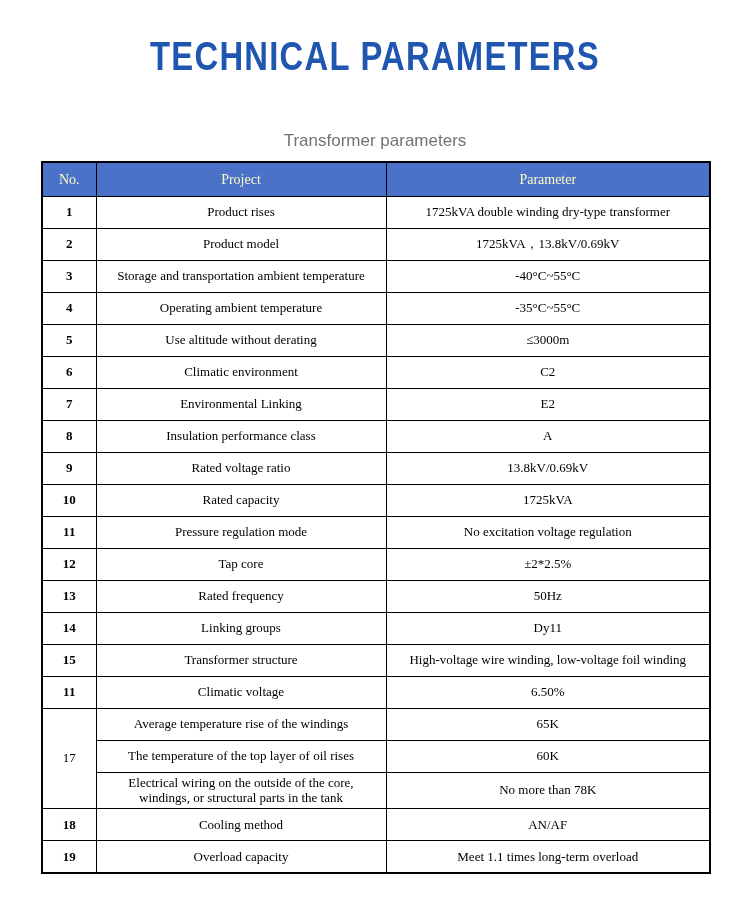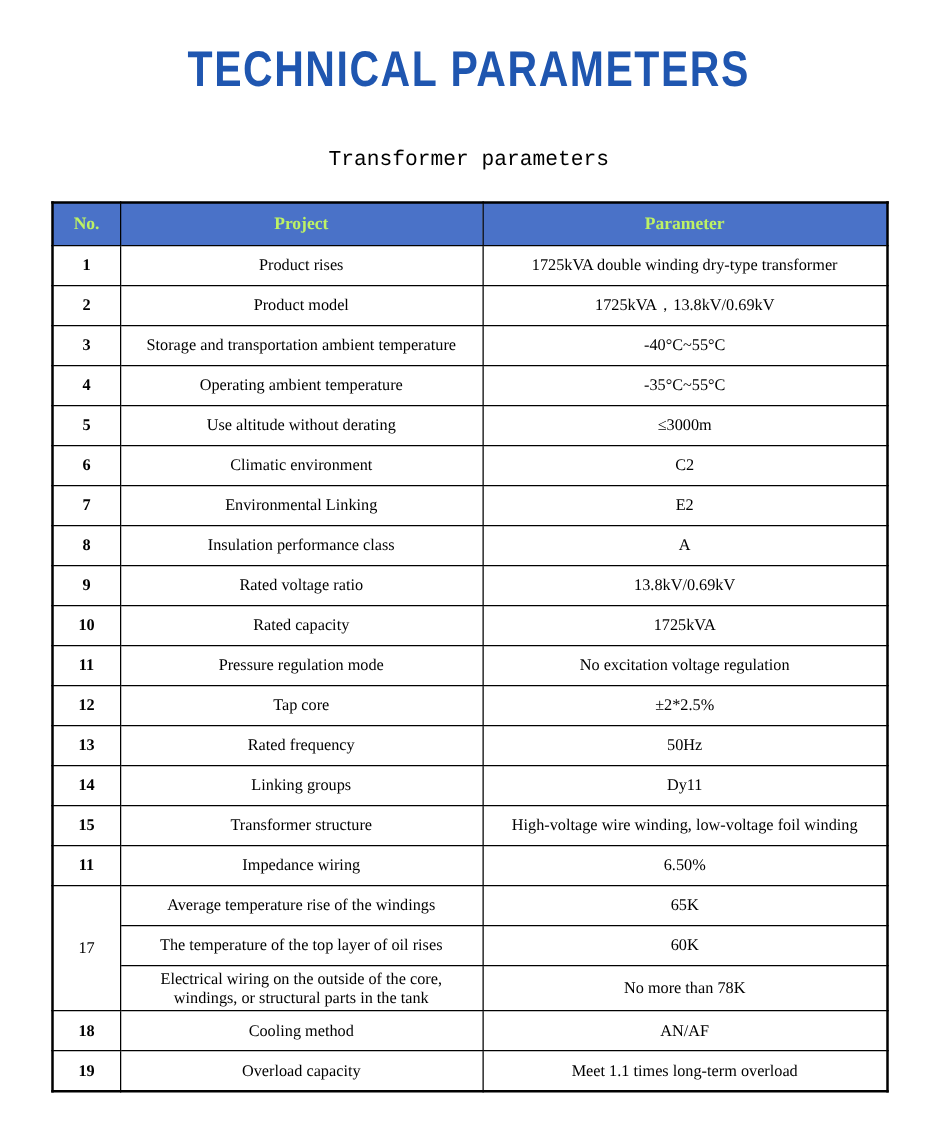--- a/index.html
+++ b/index.html
@@ -33,24 +33,24 @@
     margin: 0;
     padding-top: 36px;
     transform: scaleX(0.82);
     transform-origin: center top;
     white-space: nowrap;
   }
 
   
   .subtitle {
     text-align: center;
-    font-family: Liberation Mono, monospace;
+    font-family: Liberation Sans, sans-serif;
     font-size: 17px;
-    color: #000000;
-    margin: 0;
+    color: #737373;
+    margin: 12px;
     padding-top: 44px;
     line-height: 1;
   }
 
   
   .table-wrap {
     position: absolute;
     left: 41px;
     top: 161px;
     width: 668px;
@@ -71,22 +71,22 @@
     text-align: center;
     vertical-align: middle;
     font-family: "Liberation Serif", "DejaVu Serif", serif;
     font-size: 13px;
     line-height: 1.22;
     padding: 2px 4px;
     box-sizing: border-box;
   }
   table.params thead th {
     background: #4a72c8;
-    color: #bef264;
-    font-weight: 700;
+    color: #fef9c3;
+    font-weight: 400;
     font-size: 14px;
     height: 34px;
     border-color: #000000;
   }
   table.params tbody td {
     height: 32px;
   }
   td.num {
     font-weight: 700;
     font-size: 13px;
@@ -199,21 +199,21 @@
           <td>Linking groups</td>
           <td>Dy11</td>
         </tr>
         <tr>
           <td class="num">15</td>
           <td>Transformer structure</td>
           <td class="nowrapcell">High-voltage wire winding, low-voltage foil winding</td>
         </tr>
         <tr>
           <td class="num">11</td>
-          <td>Impedance wiring</td>
+          <td>Climatic voltage</td>
           <td>6.50%</td>
         </tr>
 
         <tr>
           <td class="num-merged" rowspan="3">17</td>
           <td>Average temperature rise of the windings</td>
           <td>65K</td>
         </tr>
         <tr>
           <td>The temperature of the top layer of oil rises</td>

